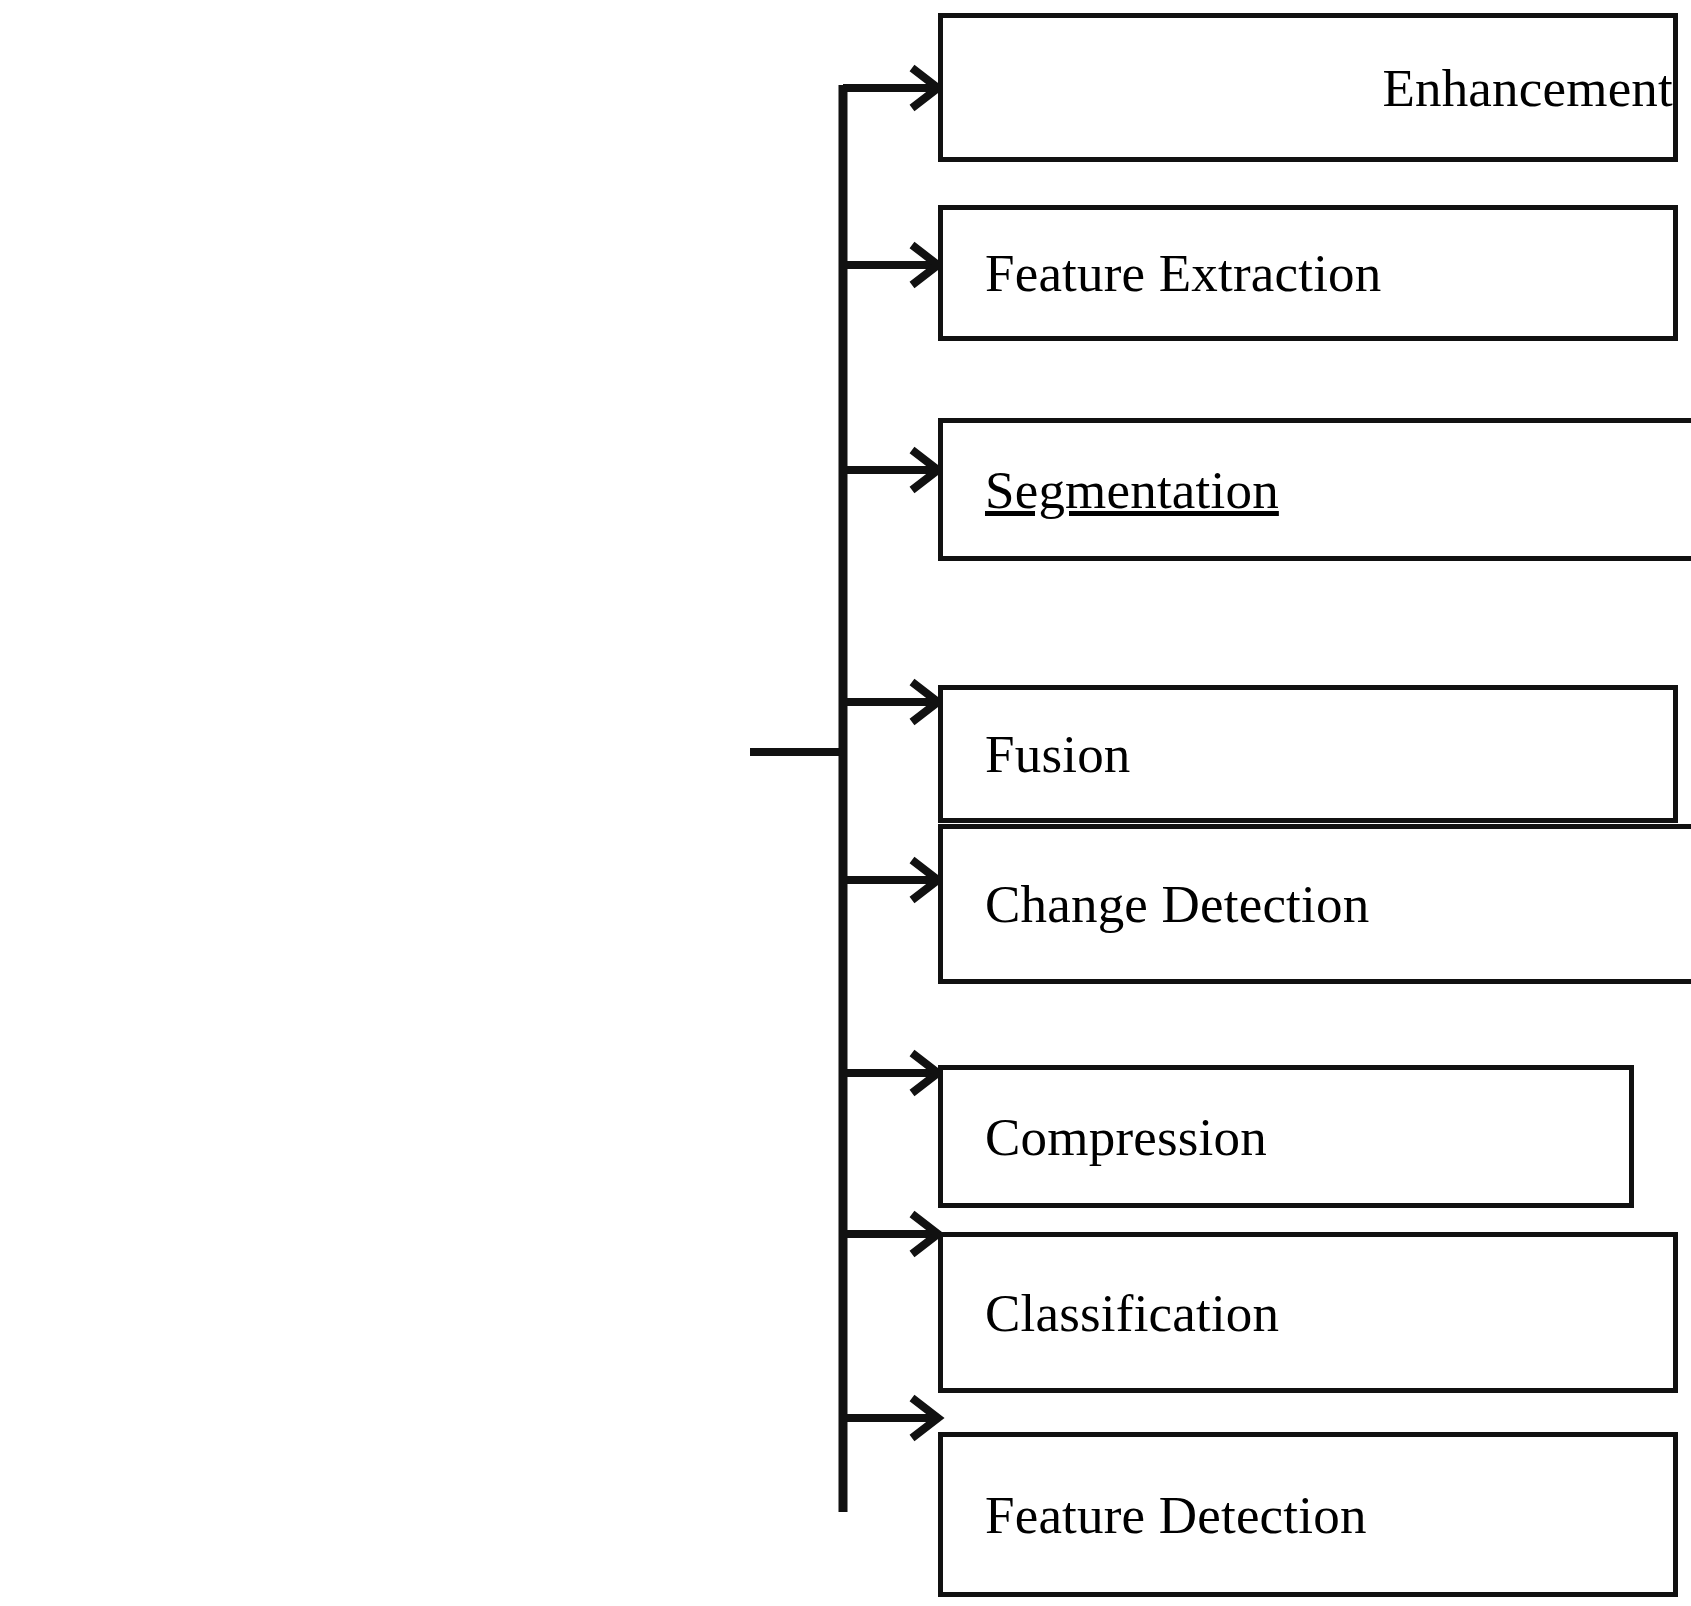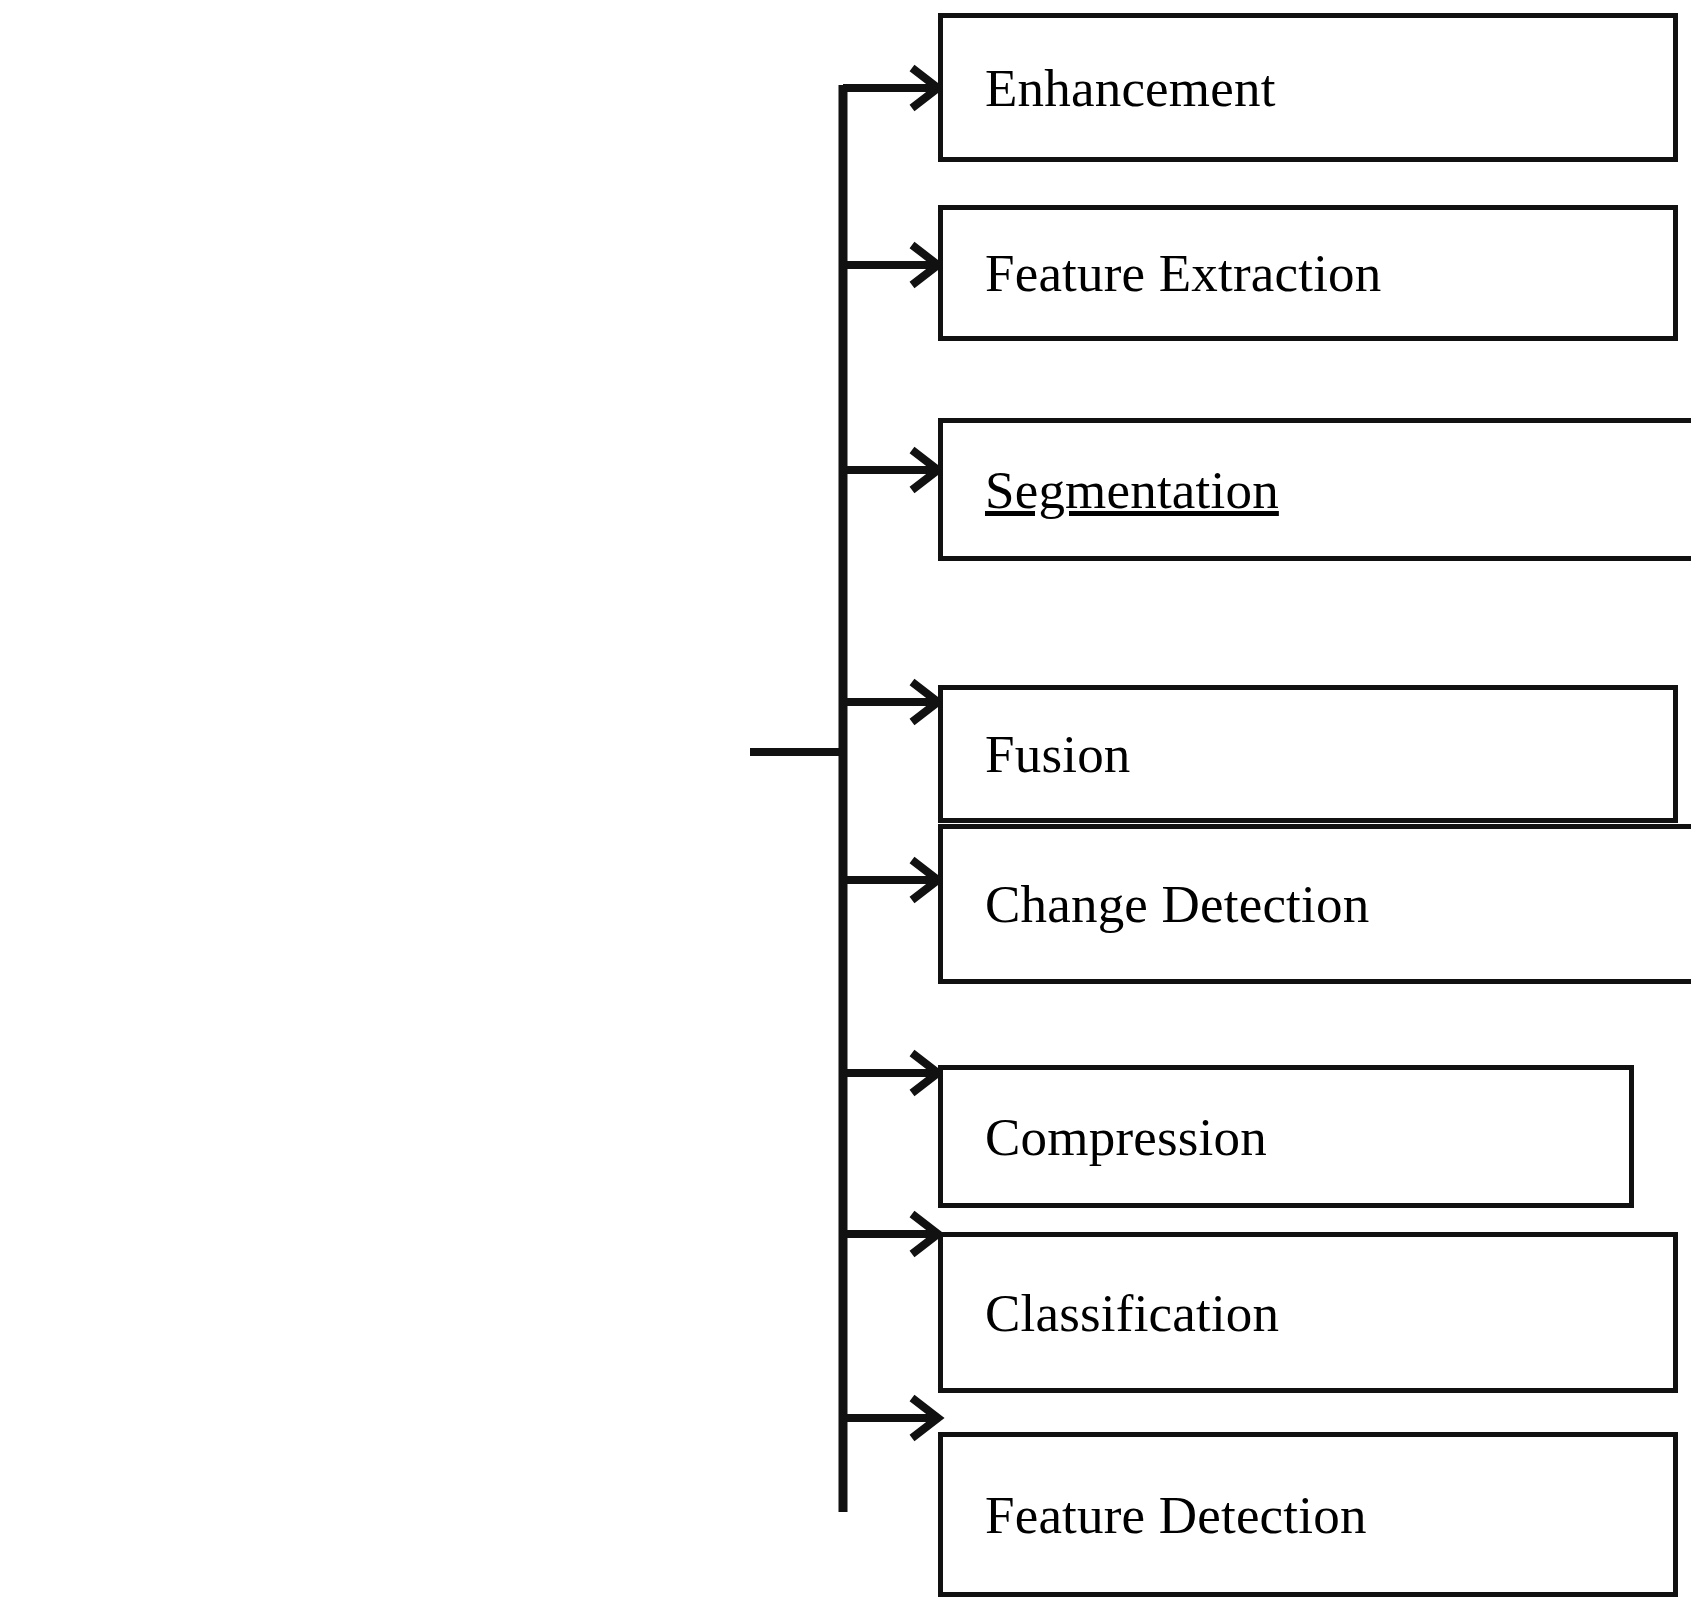--- a/index.html
+++ b/index.html
@@ -80,21 +80,21 @@
         <line x1="843" y1="1073" x2="936" y2="1073" stroke-width="8"></line>
         <path d="M912 1053 L938 1073 L912 1093" fill="none" stroke="#111111" stroke-width="8"></path>
         <line x1="843" y1="1234" x2="936" y2="1234" stroke-width="8"></line>
         <path d="M912 1214 L938 1234 L912 1254" fill="none" stroke="#111111" stroke-width="8"></path>
         <line x1="843" y1="1418" x2="936" y2="1418" stroke-width="8"></line>
         <path d="M912 1398 L938 1418 L912 1438" fill="none" stroke="#111111" stroke-width="8"></path>
       </g>
   </svg>
 
 
-  <div class="node leaf" style="left: 938px; top: 13px; width: 740px; height: 149px;">
+  <div class="node leaf" style="left: 938px; top: 13px; width: 740px; height: 149px; justify-content: flex-end;">
     <span class="label">Enhancement</span>
   </div>
   <div class="node leaf" style="left: 938px; top: 205px; width: 740px; height: 136px;">
     <span class="label">Feature Extraction</span>
   </div>
   <div class="node leaf" style="left: 938px; top: 418px; width: 796px; height: 143px; text-decoration: underline;">
     <span class="label">Segmentation</span>
   </div>
   <div class="node leaf" style="left: 938px; top: 685px; width: 740px; height: 138px;">
     <span class="label">Fusion</span>

